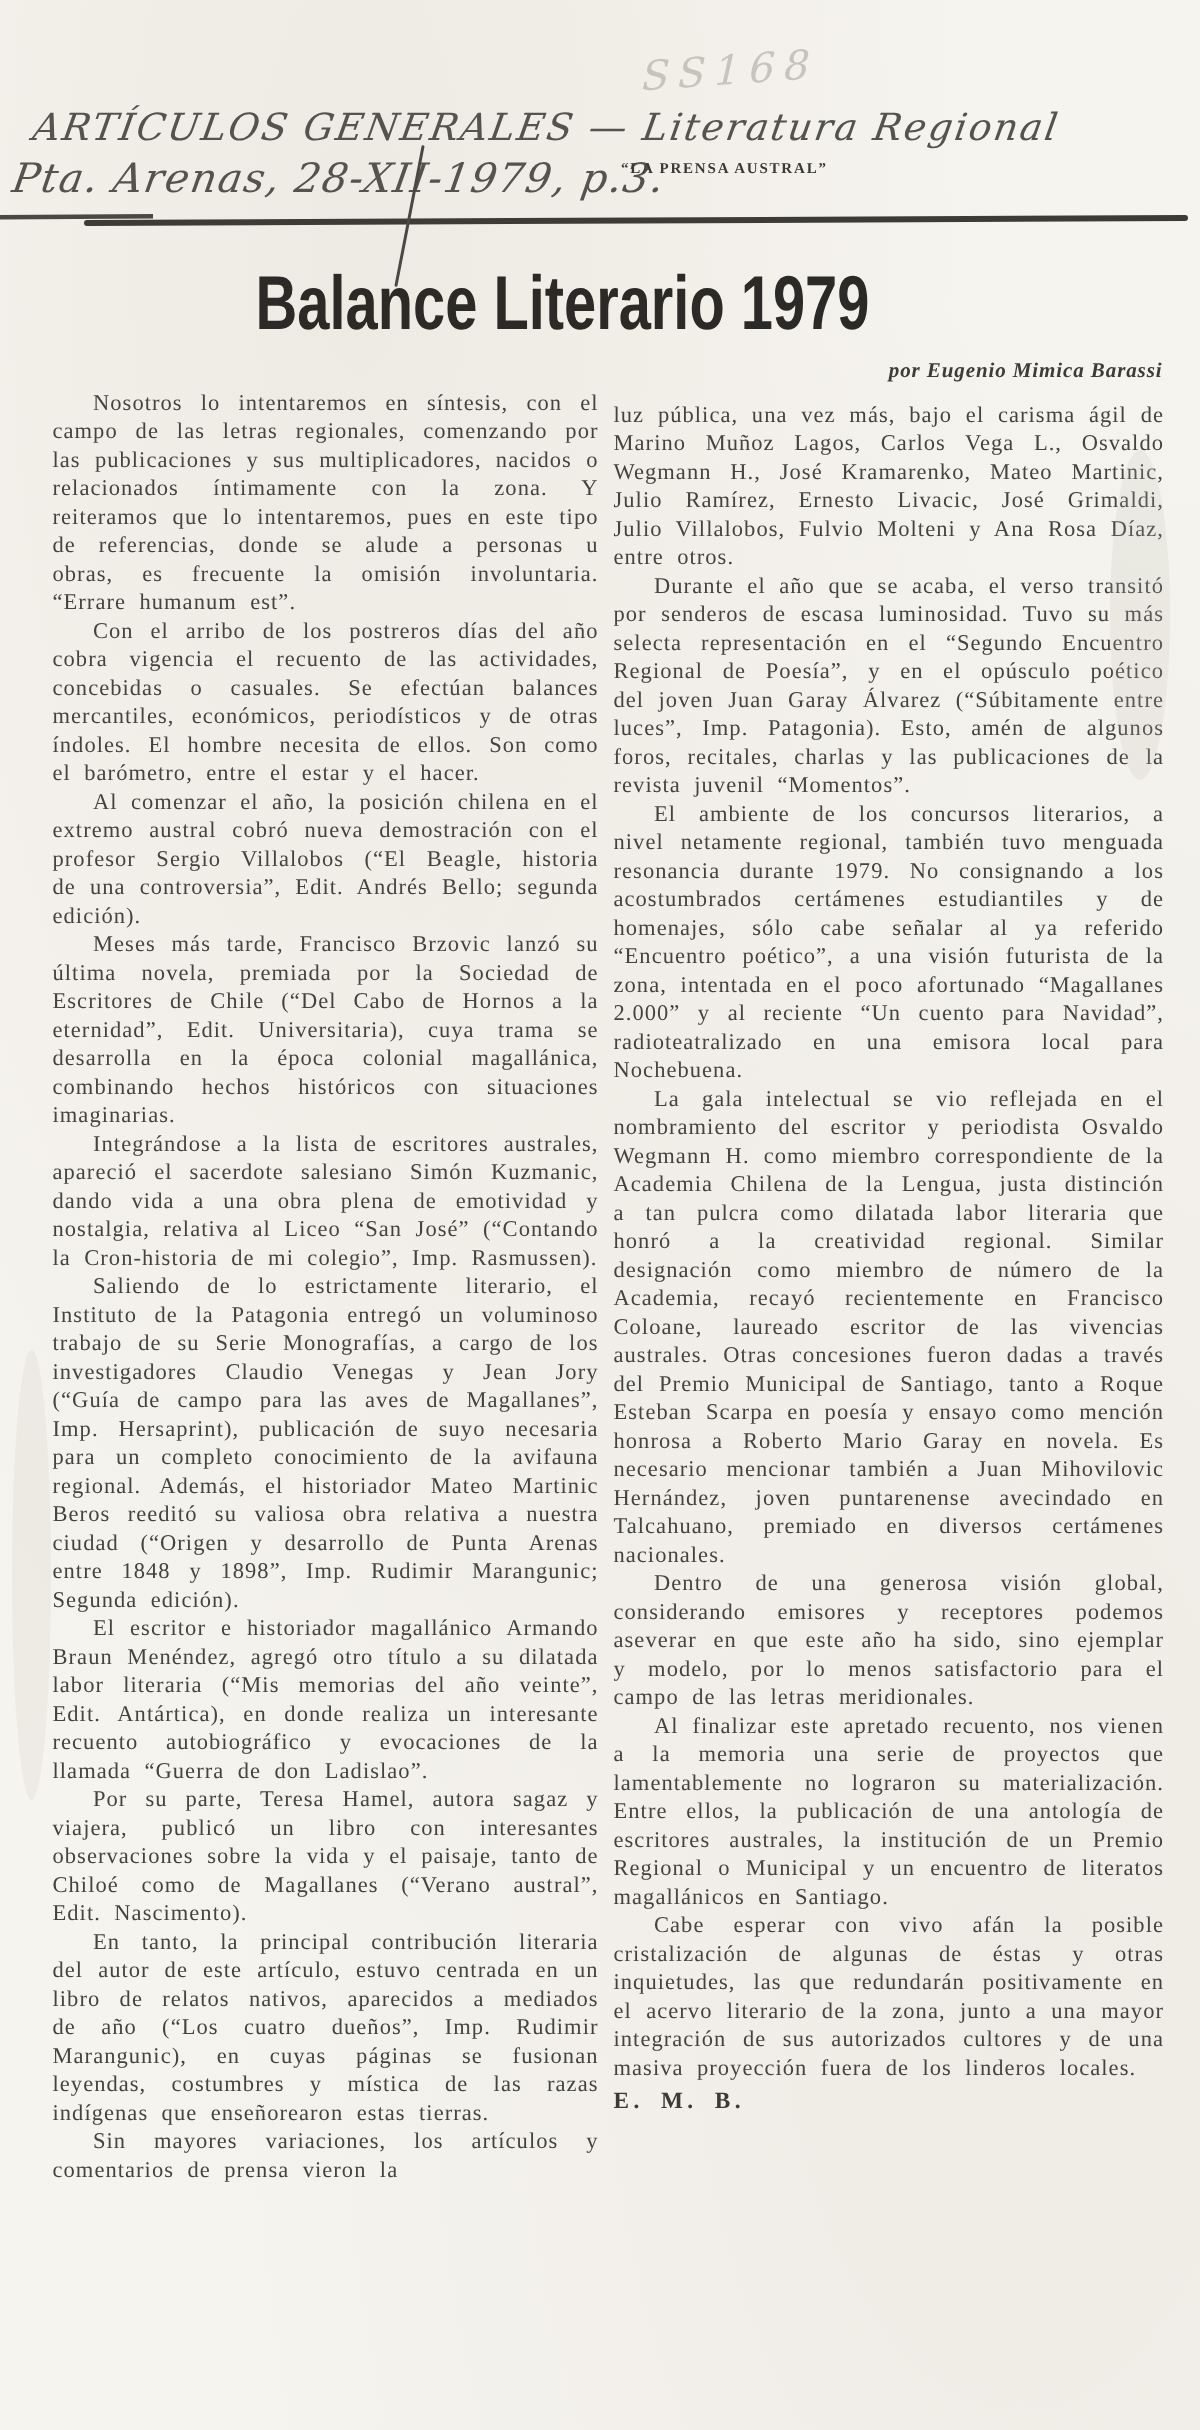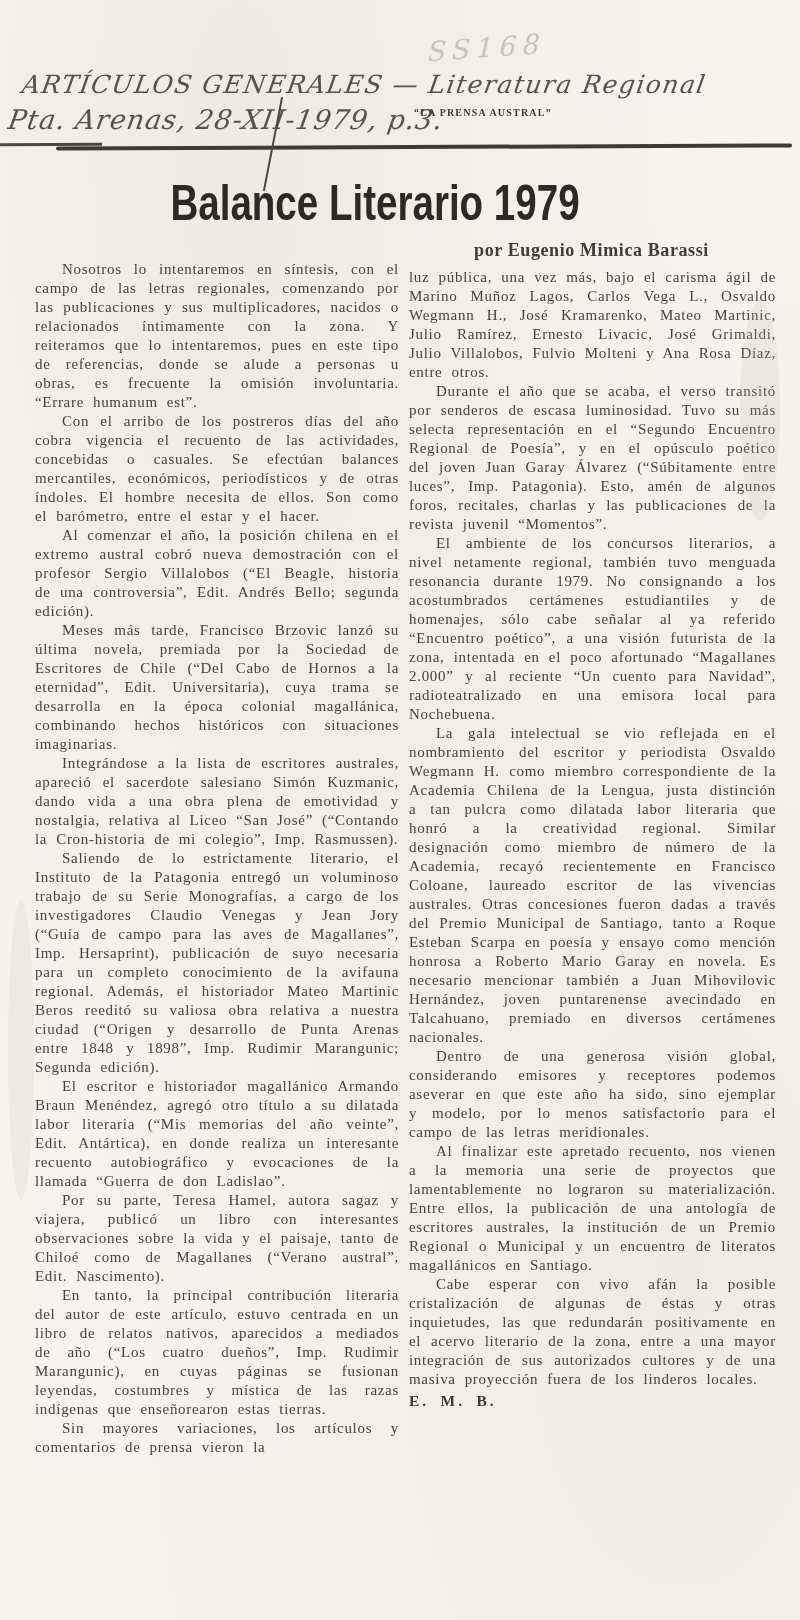--- a/index.html
+++ b/index.html
@@ -37,22 +37,23 @@
   
   .title{
     position:absolute;left:95px;top:172px;width:560px;margin:0;
     font-family:"Liberation Sans",sans-serif;font-weight:bold;
     font-size:47px;color:#2c2a26;text-align:center;
     transform:scaleX(0.82) scaleY(1.08);transform-origin:center top;
     letter-spacing:0px;white-space:nowrap;
   }
   .byline{
     position:absolute;left:408px;top:240px;width:367px;
-    font-weight:bold;font-size:18px;color:#3e3c38;text-align:center;
+    font-weight:bold;font-size:14px;color:#3e3c38;text-align:right;
     letter-spacing:0.6px;
+    font-style:italic;
   }
   .col{
     position:absolute;width:364px;
     font-size:15px;line-height:19px;color:#454340;
     text-align:justify;letter-spacing:0.7px;word-spacing:4.5px;
     hyphens:auto;-webkit-hyphens:auto;
   }
   .col-left{left:35px;top:260px;height:1360px;}
   .col-right{left:409px;top:268px;width:367px;height:1352px;}
   .col p{margin:0;text-indent:27px;}
@@ -101,21 +102,21 @@
     </div>
 
   <div class="col col-right">
     <p class="col-para no-indent">luz pública, una vez más, bajo el carisma ágil de Marino Muñoz Lagos, Carlos Vega L., Osvaldo Wegmann H., José Kramarenko, Mateo Martinic, Julio Ramírez, Ernesto Livacic, José Grimaldi, Julio Villalobos, Fulvio Molteni y Ana Rosa Díaz, entre otros.</p>
     <div>
         <p class="col-para">Durante el año que se acaba, el verso transitó por senderos de escasa luminosidad. Tuvo su más selecta representación en el “Segundo Encuentro Regional de Poesía”, y en el opúsculo poético del joven Juan Garay Álvarez (“Súbitamente entre luces”, Imp. Patagonia). Esto, amén de algunos foros, recitales, charlas y las publicaciones de la revista juvenil “Momentos”.</p>
         <p class="col-para">El ambiente de los concursos literarios, a nivel netamente regional, también tuvo menguada resonancia durante 1979. No consignando a los acostumbrados certámenes estudiantiles y de homenajes, sólo cabe señalar al ya referido “Encuentro poético”, a una visión futurista de la zona, intentada en el poco afortunado “Magallanes 2.000” y al reciente “Un cuento para Navidad”, radioteatralizado en una emisora local para Nochebuena.</p>
         <p class="col-para">La gala intelectual se vio reflejada en el nombramiento del escritor y periodista Osvaldo Wegmann H. como miembro correspondiente de la Academia Chilena de la Lengua, justa distinción a tan pulcra como dilatada labor literaria que honró a la creatividad regional. Similar designación como miembro de número de la Academia, recayó recientemente en Francisco Coloane, laureado escritor de las vivencias australes. Otras concesiones fueron dadas a través del Premio Municipal de Santiago, tanto a Roque Esteban Scarpa en poesía y ensayo como mención honrosa a Roberto Mario Garay en novela. Es necesario mencionar también a Juan Mihovilovic Hernández, joven puntarenense avecindado en Talcahuano, premiado en diversos certámenes nacionales.</p>
         <p class="col-para">Dentro de una generosa visión global, considerando emisores y receptores podemos aseverar en que este año ha sido, sino ejemplar y modelo, por lo menos satisfactorio para el campo de las letras meridionales.</p>
         <p class="col-para">Al finalizar este apretado recuento, nos vienen a la memoria una serie de proyectos que lamentablemente no lograron su materialización. Entre ellos, la publicación de una antología de escritores australes, la institución de un Premio Regional o Municipal y un encuentro de literatos magallánicos en Santiago.</p>
-        <p class="col-para">Cabe esperar con vivo afán la posible cristalización de algunas de éstas y otras inquietudes, las que redundarán positivamente en el acervo literario de la zona, entre a una mayor integración de sus autorizados cultores y de una masiva proyección fuera de los linderos locales.</p>
+        <p class="col-para">Cabe esperar con vivo afán la posible cristalización de algunas de éstas y otras inquietudes, las que redundarán positivamente en el acervo literario de la zona, junto a una mayor integración de sus autorizados cultores y de una masiva proyección fuera de los linderos locales.</p>
       </div>
     <p class="signature">E. M. B.</p>
   </div>
 
   <div class="smudge smudge-1"></div>
   <div class="smudge smudge-2"></div>
 
 </div>
 
 </body></html>

